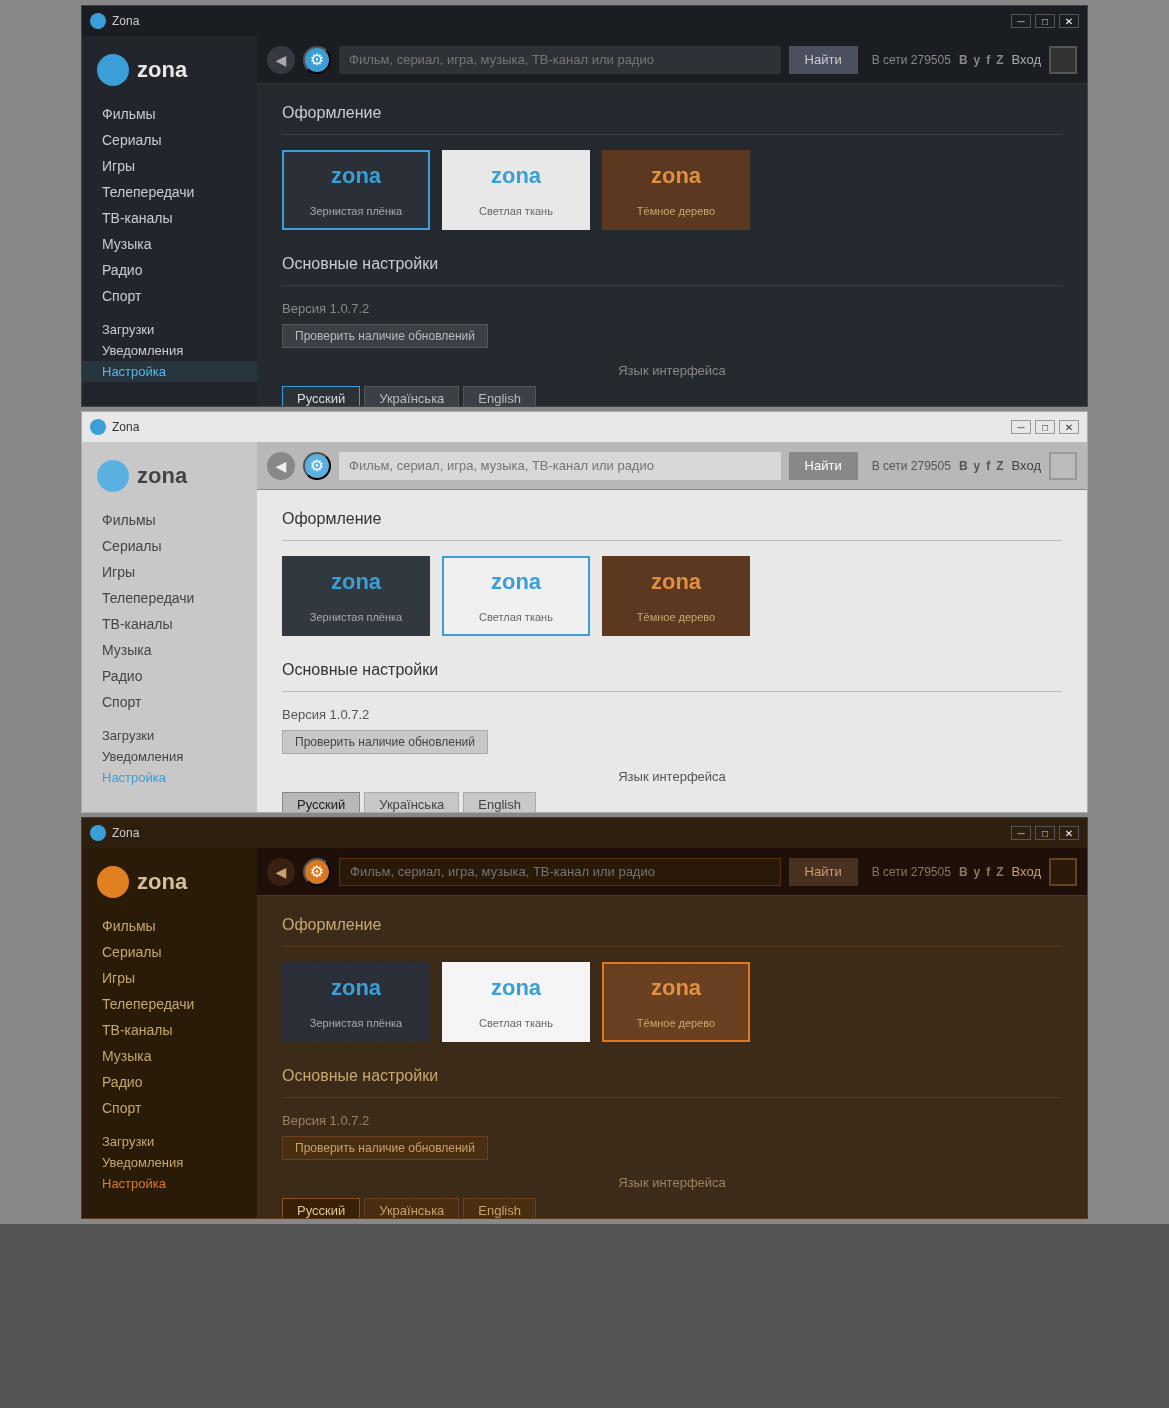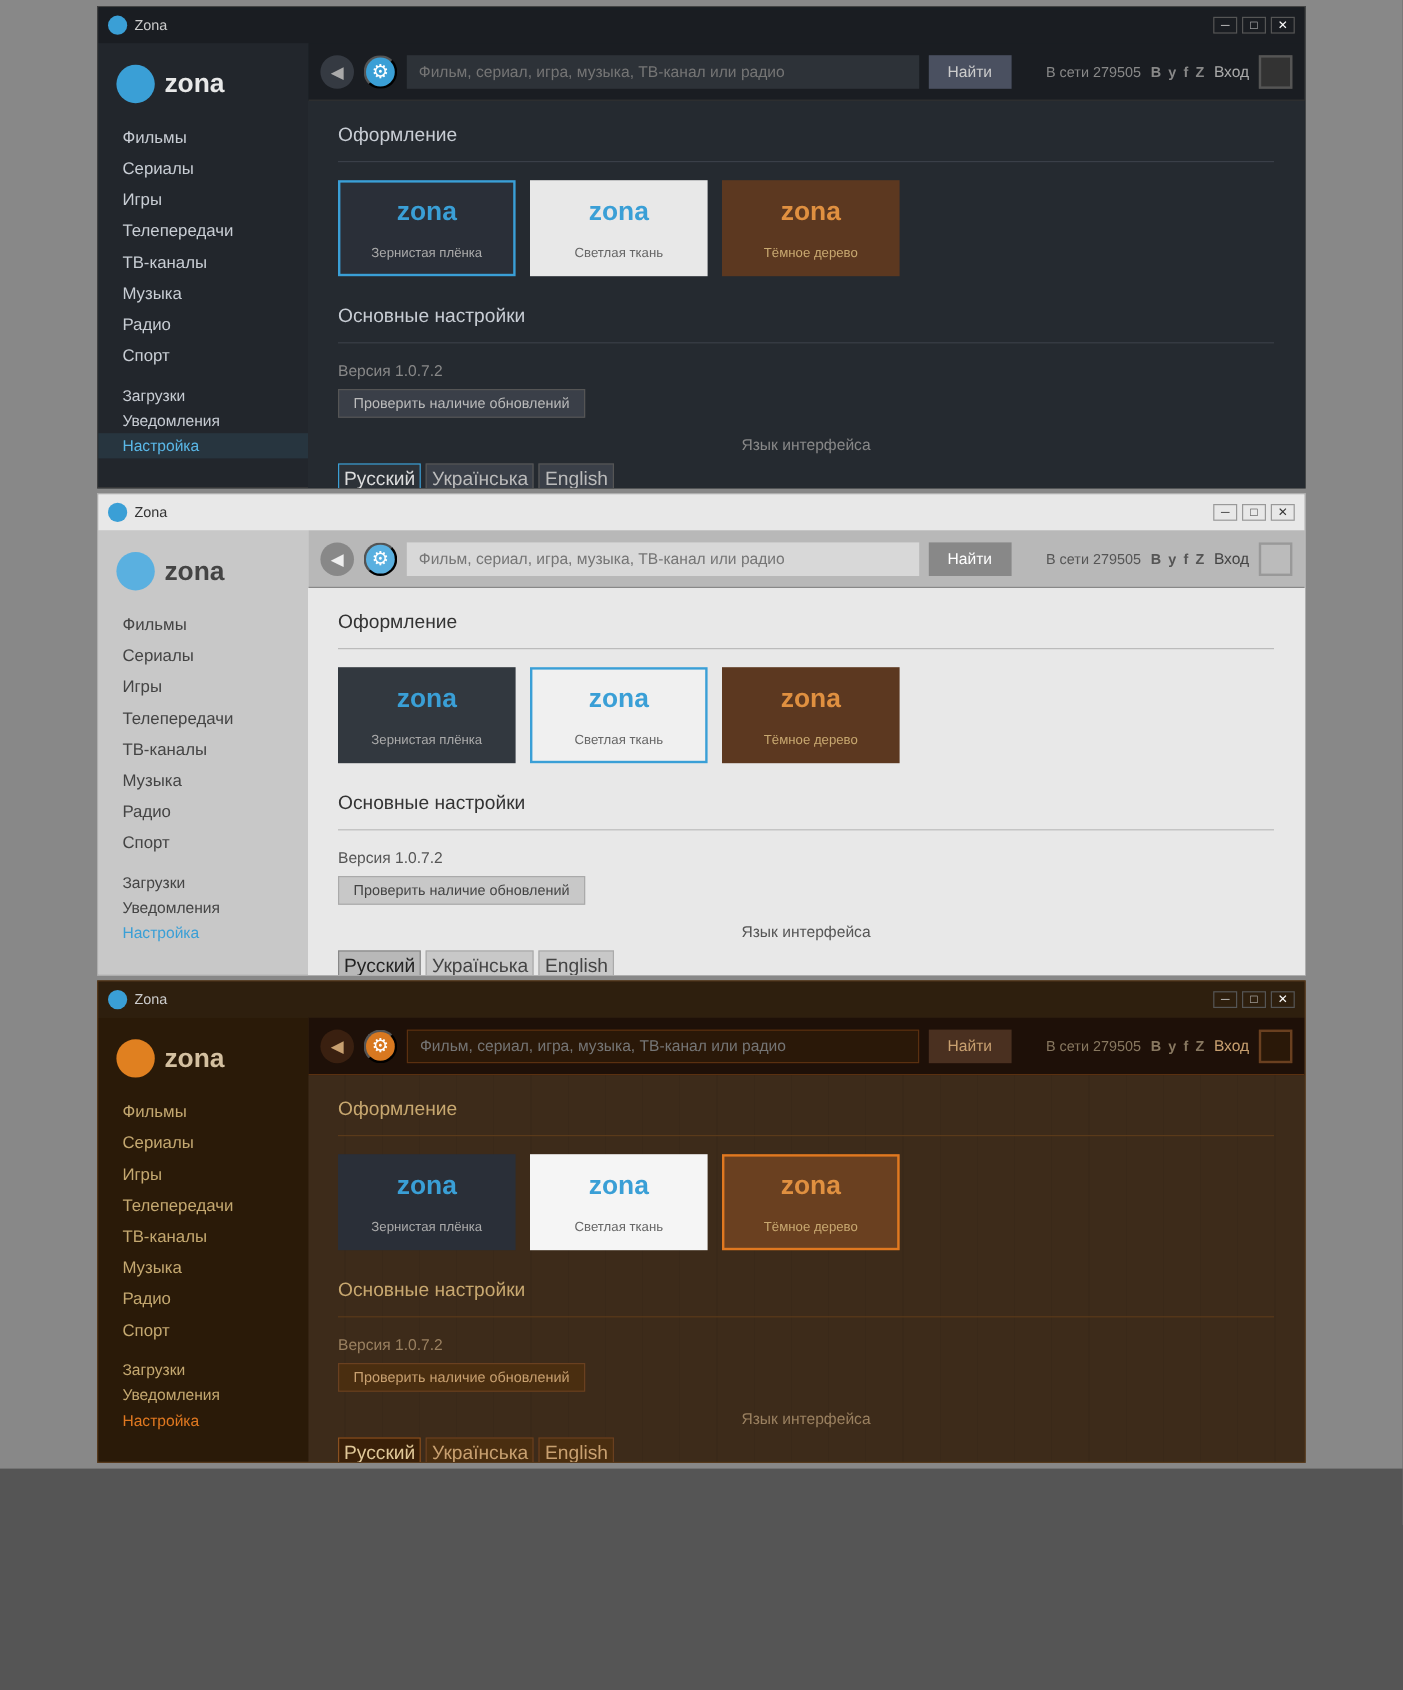--- a/index.html
+++ b/index.html
@@ -130,21 +130,21 @@
       height: 28px;
       padding: 0 16px;
       border: none;
       cursor: pointer;
       font-size: 13px;
     }
     .search-btn.dark { background: #4a5060; color: #ccc; }
     .search-btn.light { background: #888; color: #fff; }
     .search-btn.wood { background: #4a3020; color: #c8a070; }
 
-    .online-info { font-size: 12px; margin-left: 21px; white-space: nowrap; }
+    .online-info { font-size: 12px; margin-left: 6px; white-space: nowrap; }
     .online-info.dark { color: #888; }
     .online-info.light { color: #555; }
     .online-info.wood { color: #887860; }
 
     .social-links { display: flex; gap: 6px; align-items: center; }
     .social-link { font-size: 12px; font-weight: bold; cursor: pointer; }
     .social-link.dark { color: #888; }
     .social-link.light { color: #555; }
     .social-link.wood { color: #887860; }
 
@@ -250,22 +250,22 @@
     .update-btn.light { background: #c8c8c8; color: #444; border: 1px solid #aaa; }
     .update-btn.wood { background: #4a2e10; color: #c8a070; border: 1px solid #6a4020; }
 
     .lang-label { font-size: 13px; margin-bottom: 8px; text-align: center; }
     .lang-label.dark { color: #888; }
     .lang-label.light { color: #555; }
     .lang-label.wood { color: #9a8060; }
 
     .lang-buttons { display: flex; gap: 4px; }
     .lang-btn {
-      padding: 4px 4px;
-      font-size: 16px;
+      padding: 4px 14px;
+      font-size: 13px;
       border: none;
       cursor: pointer;
     }
     .lang-btn.dark { background: #3a3f48; color: #bbb; border: 1px solid #555; }
     .lang-btn.light { background: #c8c8c8; color: #444; border: 1px solid #aaa; }
     .lang-btn.wood { background: #4a2e10; color: #c8a070; border: 1px solid #6a4020; }
     .lang-btn.active-dark { background: #2d3238; color: #ddd; border: 1px solid #3a9fd6; }
     .lang-btn.active-light { background: #b8b8b8; color: #222; border: 1px solid #888; }
     .lang-btn.active-wood { background: #3a2008; color: #e0c898; border: 1px solid #8a5020; }
 

